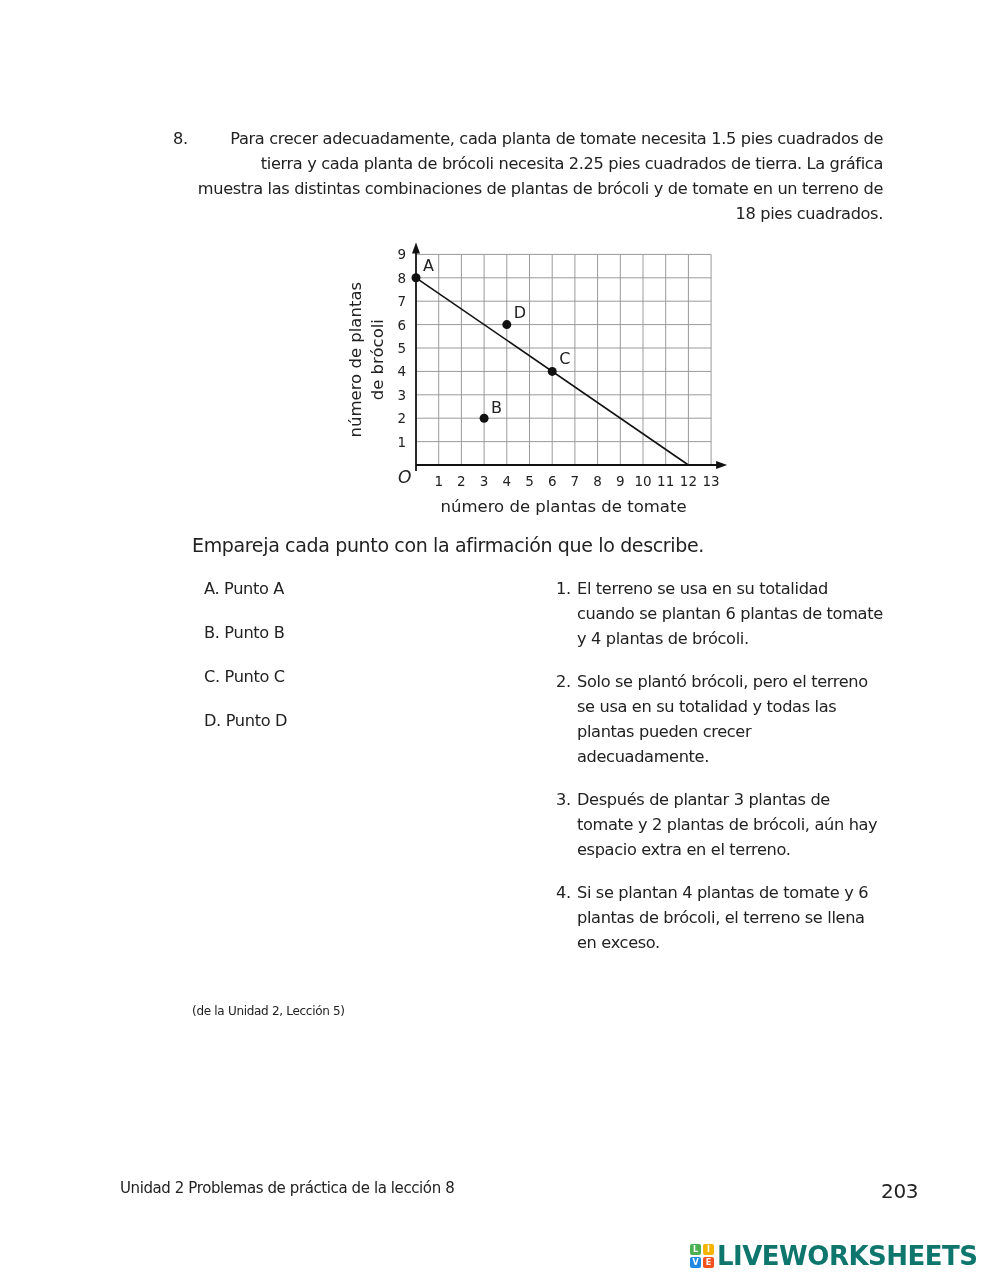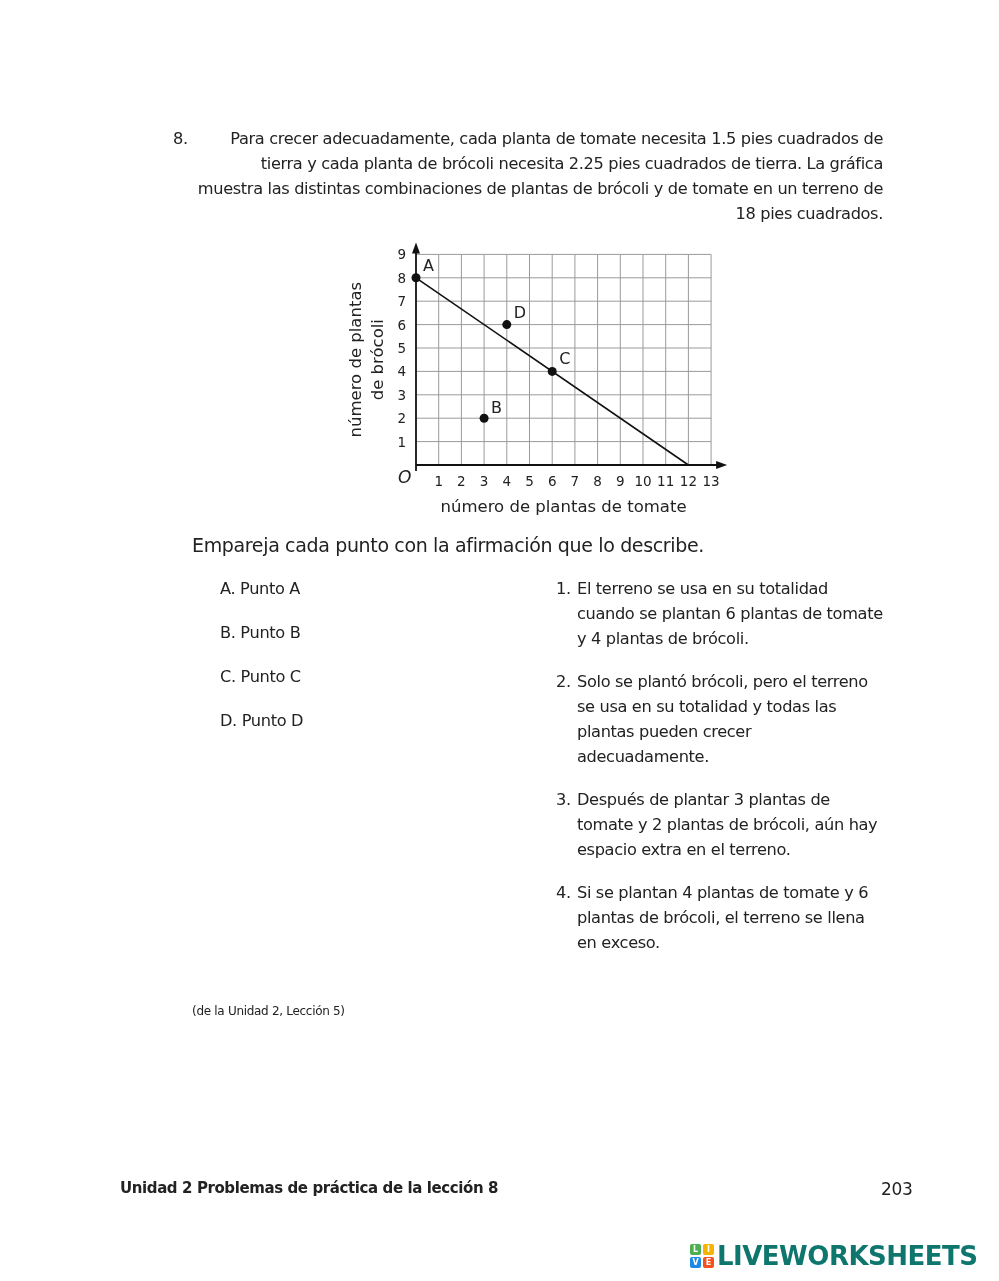--- a/index.html
+++ b/index.html
@@ -5,31 +5,31 @@
   html, body { margin: 0; padding: 0; background: #ffffff; }
   body { width: 999px; height: 1281px; position: relative; overflow: hidden;
          font-family: "DejaVu Sans", sans-serif; color: #222; }
   .problem { position: absolute; left: 173px; top: 126px; width: 710px;
              font-size: 16.2px; line-height: 25px; letter-spacing: -0.35px; }
   .problem .num { position: absolute; left: 0; top: 0; }
   .problem .text { margin-left: 19px; text-align: right; }
   #chart { position: absolute; left: 340px; top: 240px; width: 390px; height: 285px; }
   .instruction { position: absolute; left: 192px; top: 533px; font-size: 19px;
                  letter-spacing: -0.35px; line-height: 25px; }
-  .points { position: absolute; left: 220px; top: 576px; font-size: 16.2px; letter-spacing: -0.35px; }
+  .points { position: absolute; left: 204px; top: 576px; font-size: 16.2px; letter-spacing: -0.35px; }
   .points .pt { height: 44px; line-height: 25px; }
   .statements { position: absolute; left: 556px; top: 576px; width: 330px;
                 font-size: 16.2px; letter-spacing: -0.35px; line-height: 25px; }
   .statements .st { position: relative; margin-bottom: 18px; }
   .statements .st .n { position: absolute; left: 0; top: 0; }
   .statements .st .t { margin-left: 21px; display: block; }
   .source { position: absolute; left: 192px; top: 1004px; font-size: 12px; letter-spacing: -0.3px; }
-  .footer-title { position: absolute; left: 120px; top: 1179px; font-size: 15px; font-weight: bold;
+  .footer-title { position: absolute; left: 120px; top: 1179px; font-size: 15px; font-weight: normal;
                   letter-spacing: -0.4px; }
-  .page-num { position: absolute; left: 881px; top: 1179px; font-size: 17px; letter-spacing: -0.3px; }
+  .page-num { position: absolute; left: 881px; top: 1179px; font-size: 20px; letter-spacing: -0.3px; }
   .logo { position: absolute; left: 690px; top: 1240px; height: 32px; display: flex; align-items: center; }
   .logo .blocks { display: grid; grid-template-columns: 11px 11px; grid-template-rows: 11px 11px;
                   gap: 2px; margin-right: 3px; }
   .logo .blocks span { display: block; font-size: 8px; font-weight: bold; color: #fff;
                        text-align: center; line-height: 11px; border-radius: 2px;
                        font-family: "DejaVu Sans", sans-serif; }
   .logo .word { font-family: "DejaVu Sans", sans-serif; font-weight: bold; font-size: 26px;
                 color: #0f766e; letter-spacing: -0.5px; line-height: 32px; }
   svg text { font-family: "DejaVu Sans", sans-serif; fill: #222; }
 </style>

